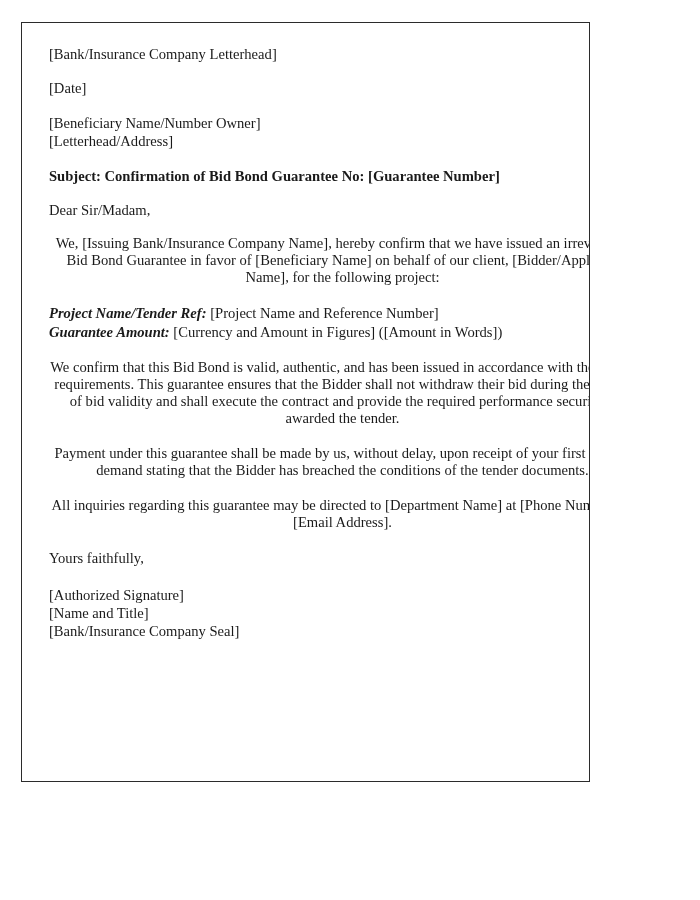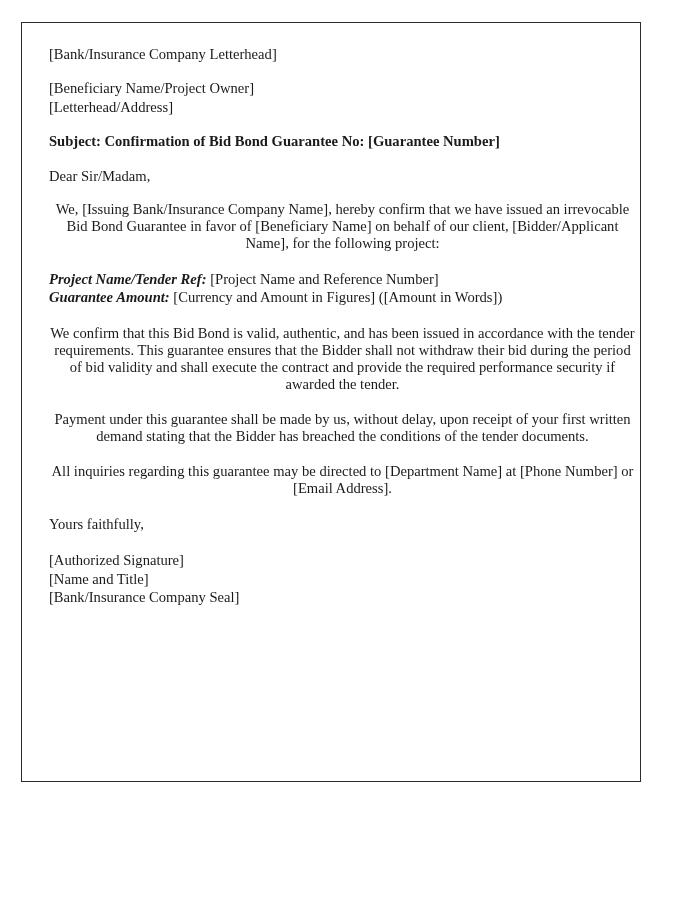--- a/index.html
+++ b/index.html
@@ -11,21 +11,21 @@
     width: 700px;
     height: 900px;
     font-family: "Liberation Serif", "DejaVu Serif", serif;
     color: #1a1a1a;
     -webkit-font-smoothing: antialiased;
   }
   #page {
     position: absolute;
     left: 21px;
     top: 22px;
-    width: 620px;
+    width: 569px;
     height: 760px;
     border: 1px solid #2b2b2b;
     box-sizing: border-box;
     background: #ffffff;
     overflow: hidden;
   }
   #content {
     position: absolute;
     left: 27px;
     top: 22px;
@@ -66,23 +66,26 @@
 </head>
 <body>
 
 <div id="page">
   <div id="content">
 
     <div class="block gap-md">
       <p class="line">[Bank/Insurance Company Letterhead]</p>
     </div>
 
+    <div class="block gap-md">
+      <p class="line">[Date]</p>
+    </div>
 
     <div class="block gap-md">
-      <p class="line">[Beneficiary Name/Project Owner]</p>
+      <p class="line">[Beneficiary Name/Number Owner]</p>
       <p class="line">[Letterhead/Address]</p>
     </div>
 
     <div class="block gap-md">
       <p class="subject">Subject: Confirmation of Bid Bond Guarantee No: [Guarantee Number]</p>
     </div>
 
     <div class="block gap-md">
       <p class="line">Dear Sir/Madam,</p>
     </div>

